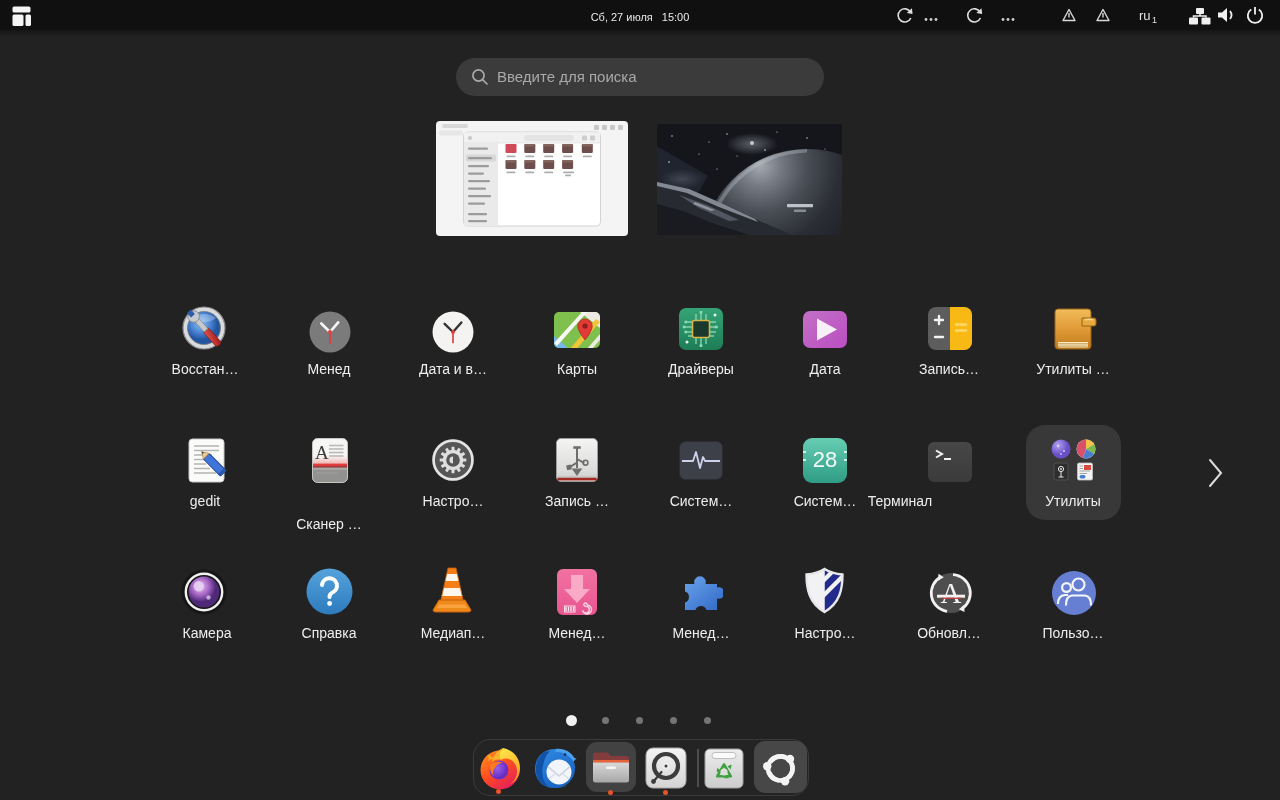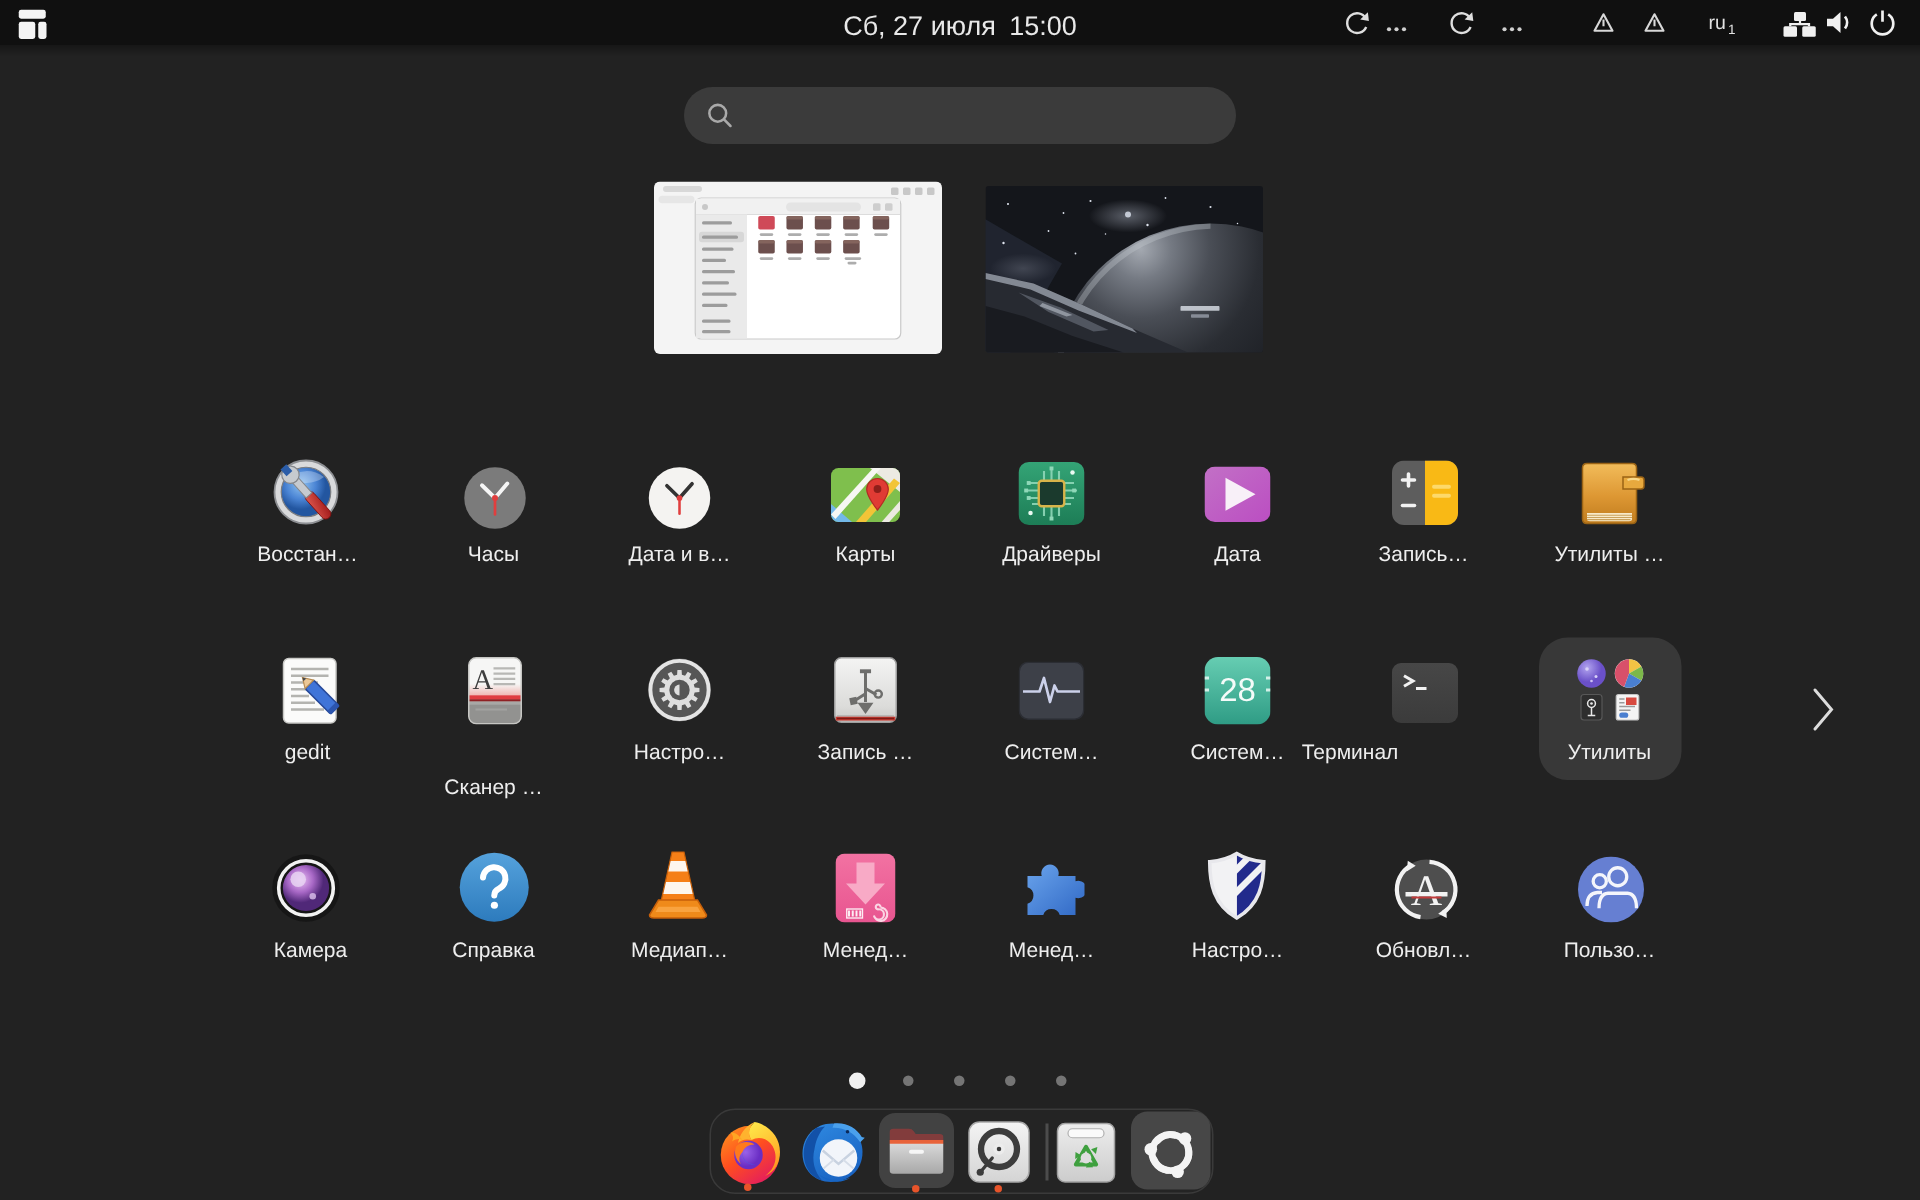--- a/index.html
+++ b/index.html
@@ -4,21 +4,21 @@
 <style>
   html,body{margin:0;padding:0;}
   body{width:1280px;height:800px;overflow:hidden;background:#222222;
        font-family:"Liberation Sans",sans-serif;position:relative;}
   .abs{position:absolute;}
   
   #topbar{position:absolute;left:0;top:0;width:1280px;height:30px;background:#101010;}
   #topshadow{position:absolute;left:0;top:30px;width:1280px;height:8px;
     background:linear-gradient(to bottom,rgba(0,0,0,0.35),rgba(0,0,0,0));}
   #clock{position:absolute;top:2px;left:0;width:1280px;height:30px;line-height:30px;
-    text-align:center;color:#e8e8e8;font-size:18px;}
+    text-align:center;color:#e8e8e8;font-size:11px;}
   
   #search{position:absolute;left:456px;top:58px;width:368px;height:38px;
     background:#3b3b3b;border-radius:20px;}
   #search .ph{position:absolute;left:41px;top:0;height:38px;line-height:38px;
     color:#a9a9a9;font-size:15px;}
   
   .lbl{position:absolute;width:140px;text-align:center;color:#eeeeee;font-size:14px;
     line-height:18px;white-space:nowrap;}
   
   .pd{position:absolute;border-radius:50%;}
@@ -84,20 +84,21 @@
     <path d="M367.2,9.6 A7.2,7.2 0 1 0 374.8,9.6"></path>
     <path d="M371,7 L371,14.5"></path>
   </g>
 </svg>
 
 <div id="search">
   <svg class="abs" style="left:15px;top:10px" width="18" height="18" viewBox="0 0 18 18">
     <circle cx="7.5" cy="7.5" r="5.6" fill="none" stroke="#a9a9a9" stroke-width="1.7"></circle>
     <path d="M11.8,11.8 L16,16" stroke="#a9a9a9" stroke-width="1.7" stroke-linecap="round"></path>
   </svg>
+  <div class="ph">Введите для поиска</div>
 </div>
 
 <svg class="abs" style="left:436px;top:121px" width="192" height="115" viewBox="0 0 192 115">
   <rect width="192" height="115" rx="4" fill="#f4f4f4"></rect>
 
   <rect x="6" y="3" width="26" height="4" rx="2" fill="#d8d8d8"></rect>
   <rect x="3" y="9.5" width="24" height="5" rx="2.5" fill="#e6e6e6"></rect>
   <g fill="#c8c8c8">
     <rect x="158" y="4" width="5" height="5" rx="1"></rect>
       <rect x="166" y="4" width="5" height="5" rx="1"></rect>
@@ -251,21 +252,21 @@
 
 <svg class="abs" style="left:309px;top:311px" width="42" height="42" viewBox="0 0 42 42">
   <circle cx="21" cy="21" r="20.5" fill="#7b7b7b"></circle>
   <g stroke="#f6f6f6" stroke-width="2.6" stroke-linecap="round">
     <path d="M21,21 L12.3,12.5"></path>
       <path d="M21,21 L29.2,11.3"></path>
   </g>
   <path d="M21,21 L21,32" stroke="#e03e3e" stroke-width="1.8" stroke-linecap="round"></path>
   <circle cx="21" cy="21" r="2" fill="#e03e3e"></circle>
 </svg>
-<div class="lbl" style="left:259px;top:360px">Часы</div>
+<div class="lbl" style="left:259px;top:360px">Менед</div>
 
 <svg class="abs" style="left:432px;top:311px" width="42" height="42" viewBox="0 0 42 42">
   <circle cx="21" cy="21" r="20.5" fill="#f4f3f1"></circle>
   <g stroke="#333333" stroke-width="2.4" stroke-linecap="round">
     <path d="M21,21 L12.6,12.8"></path>
       <path d="M21,21 L29.4,11.5"></path>
   </g>
   <path d="M21,21 L21,31.5" stroke="#e03e3e" stroke-width="1.7" stroke-linecap="round"></path>
   <circle cx="21" cy="21" r="1.9" fill="#e03e3e"></circle>
 </svg>

